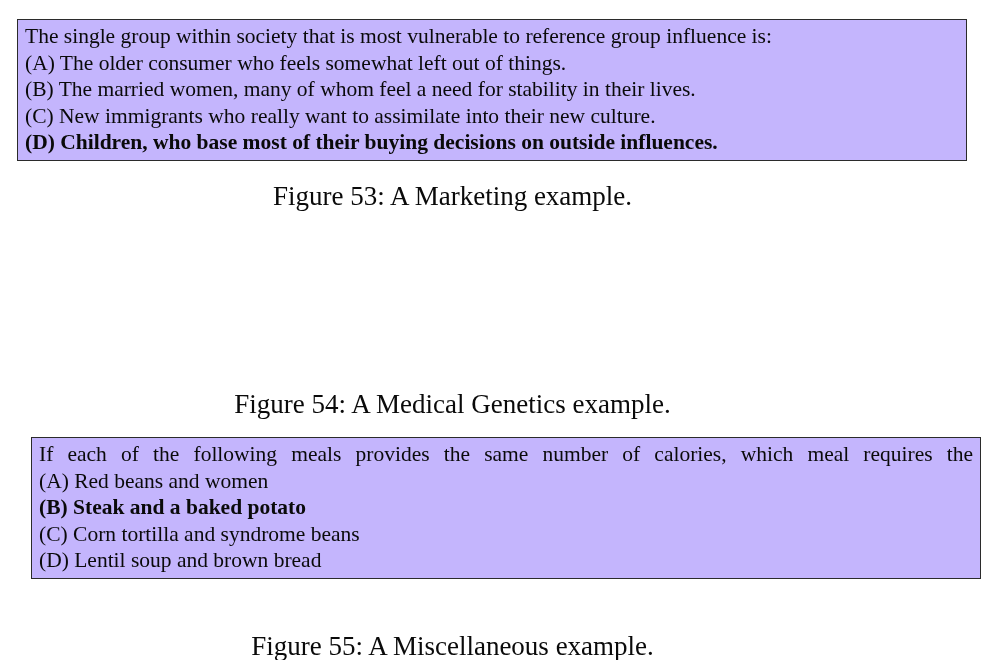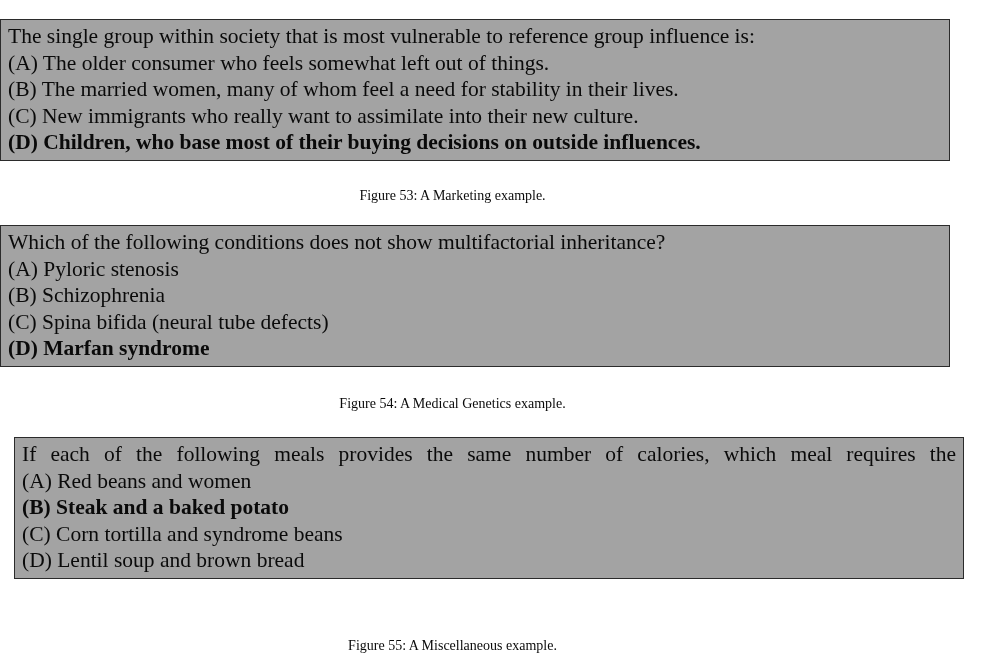--- a/index.html
+++ b/index.html
@@ -7,41 +7,41 @@
     width: 990px;
     height: 660px;
     background: #ffffff;
     font-family: "Liberation Serif", "DejaVu Serif", serif;
     color: #0a0a0a;
     overflow: hidden;
   }
   .page { position: relative; width: 990px; height: 660px; }
   .qbox {
     position: absolute;
-    left: 0;
+    left: 17px;
     width: 950px;
     border: 1px solid #2b2b2b;
     padding: 3px 7px 4px 7px;
     font-size: 21.5px;
     line-height: 26.5px;
-    background: #a3a3a3;
+    background: #c4b5fd;
   }
   .qbox .line { white-space: nowrap; }
   .qbox .line.stretch {
     white-space: normal;
     text-align: justify;
     text-align-last: justify;
   }
   .qbox .line.bold { font-weight: bold; }
   .caption {
     position: absolute;
     left: 0;
     width: 905px;
     text-align: center;
-    font-size: 14px;
+    font-size: 27px;
     line-height: 26px;
   }
   #box-53 { top: 19px; }
   #cap-53 { top: 183px; }
   #box-54 { top: 225px; }
   #cap-54 { top: 391px; }
   #box-55 { top: 437px; margin-left: 14px; }
   #cap-55 { top: 617px; margin-top: 16px; }
 </style>
 </head>
@@ -51,27 +51,20 @@
 
   <div class="qbox" id="box-53">
     <div class="line">The single group within society that is most vulnerable to reference group influence is:</div>
     <div class="line">(A) The older consumer who feels somewhat left out of things.</div>
     <div class="line">(B) The married women, many of whom feel a need for stability in their lives.</div>
     <div class="line">(C) New immigrants who really want to assimilate into their new culture.</div>
     <div class="line bold">(D) Children, who base most of their buying decisions on outside influences.</div>
   </div>
   <div class="caption" id="cap-53">Figure 53: A Marketing example.</div>
 
-  <div class="qbox" id="box-54">
-    <div class="line">Which of the following conditions does not show multifactorial inheritance?</div>
-    <div class="line">(A) Pyloric stenosis</div>
-    <div class="line">(B) Schizophrenia</div>
-    <div class="line">(C) Spina bifida (neural tube defects)</div>
-    <div class="line bold">(D) Marfan syndrome</div>
-  </div>
   <div class="caption" id="cap-54">Figure 54: A Medical Genetics example.</div>
 
   <div class="qbox" id="box-55">
     <div class="line stretch">If each of the following meals provides the same number of calories, which meal requires the</div>
     <div class="line">(A) Red beans and women</div>
     <div class="line bold">(B) Steak and a baked potato</div>
     <div class="line">(C) Corn tortilla and syndrome beans</div>
     <div class="line">(D) Lentil soup and brown bread</div>
   </div>
   <div class="caption" id="cap-55">Figure 55: A Miscellaneous example.</div>

